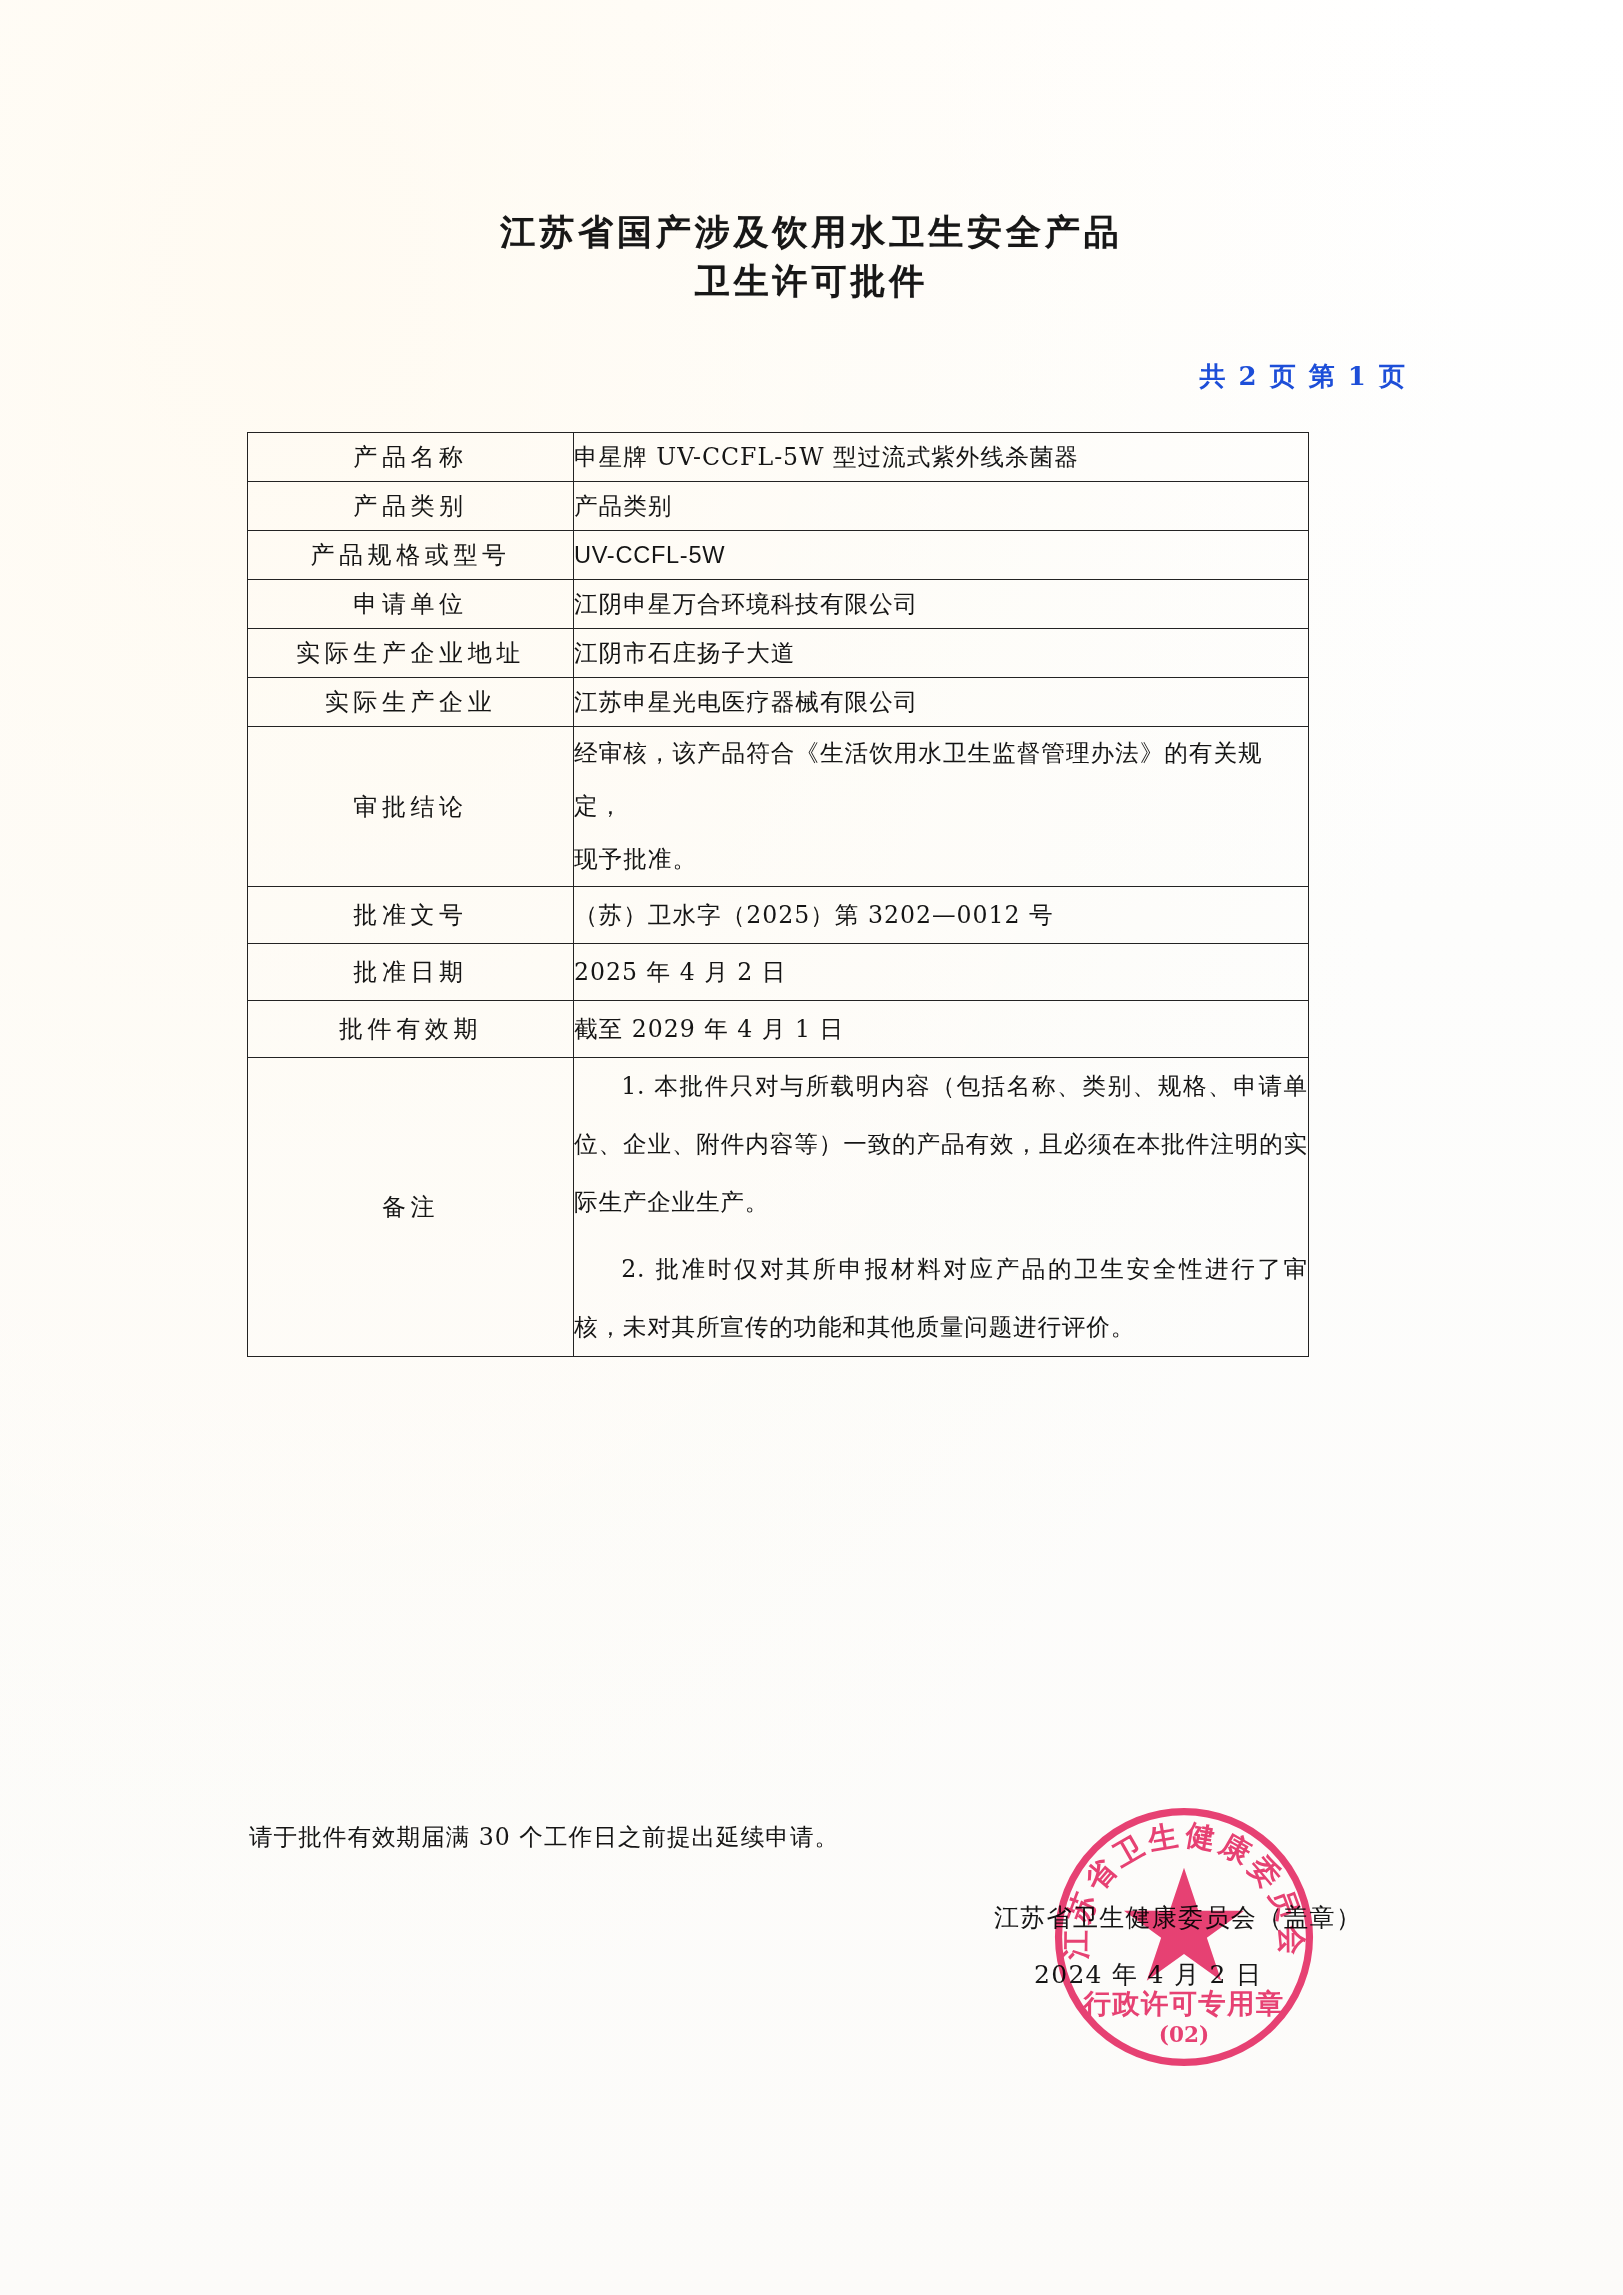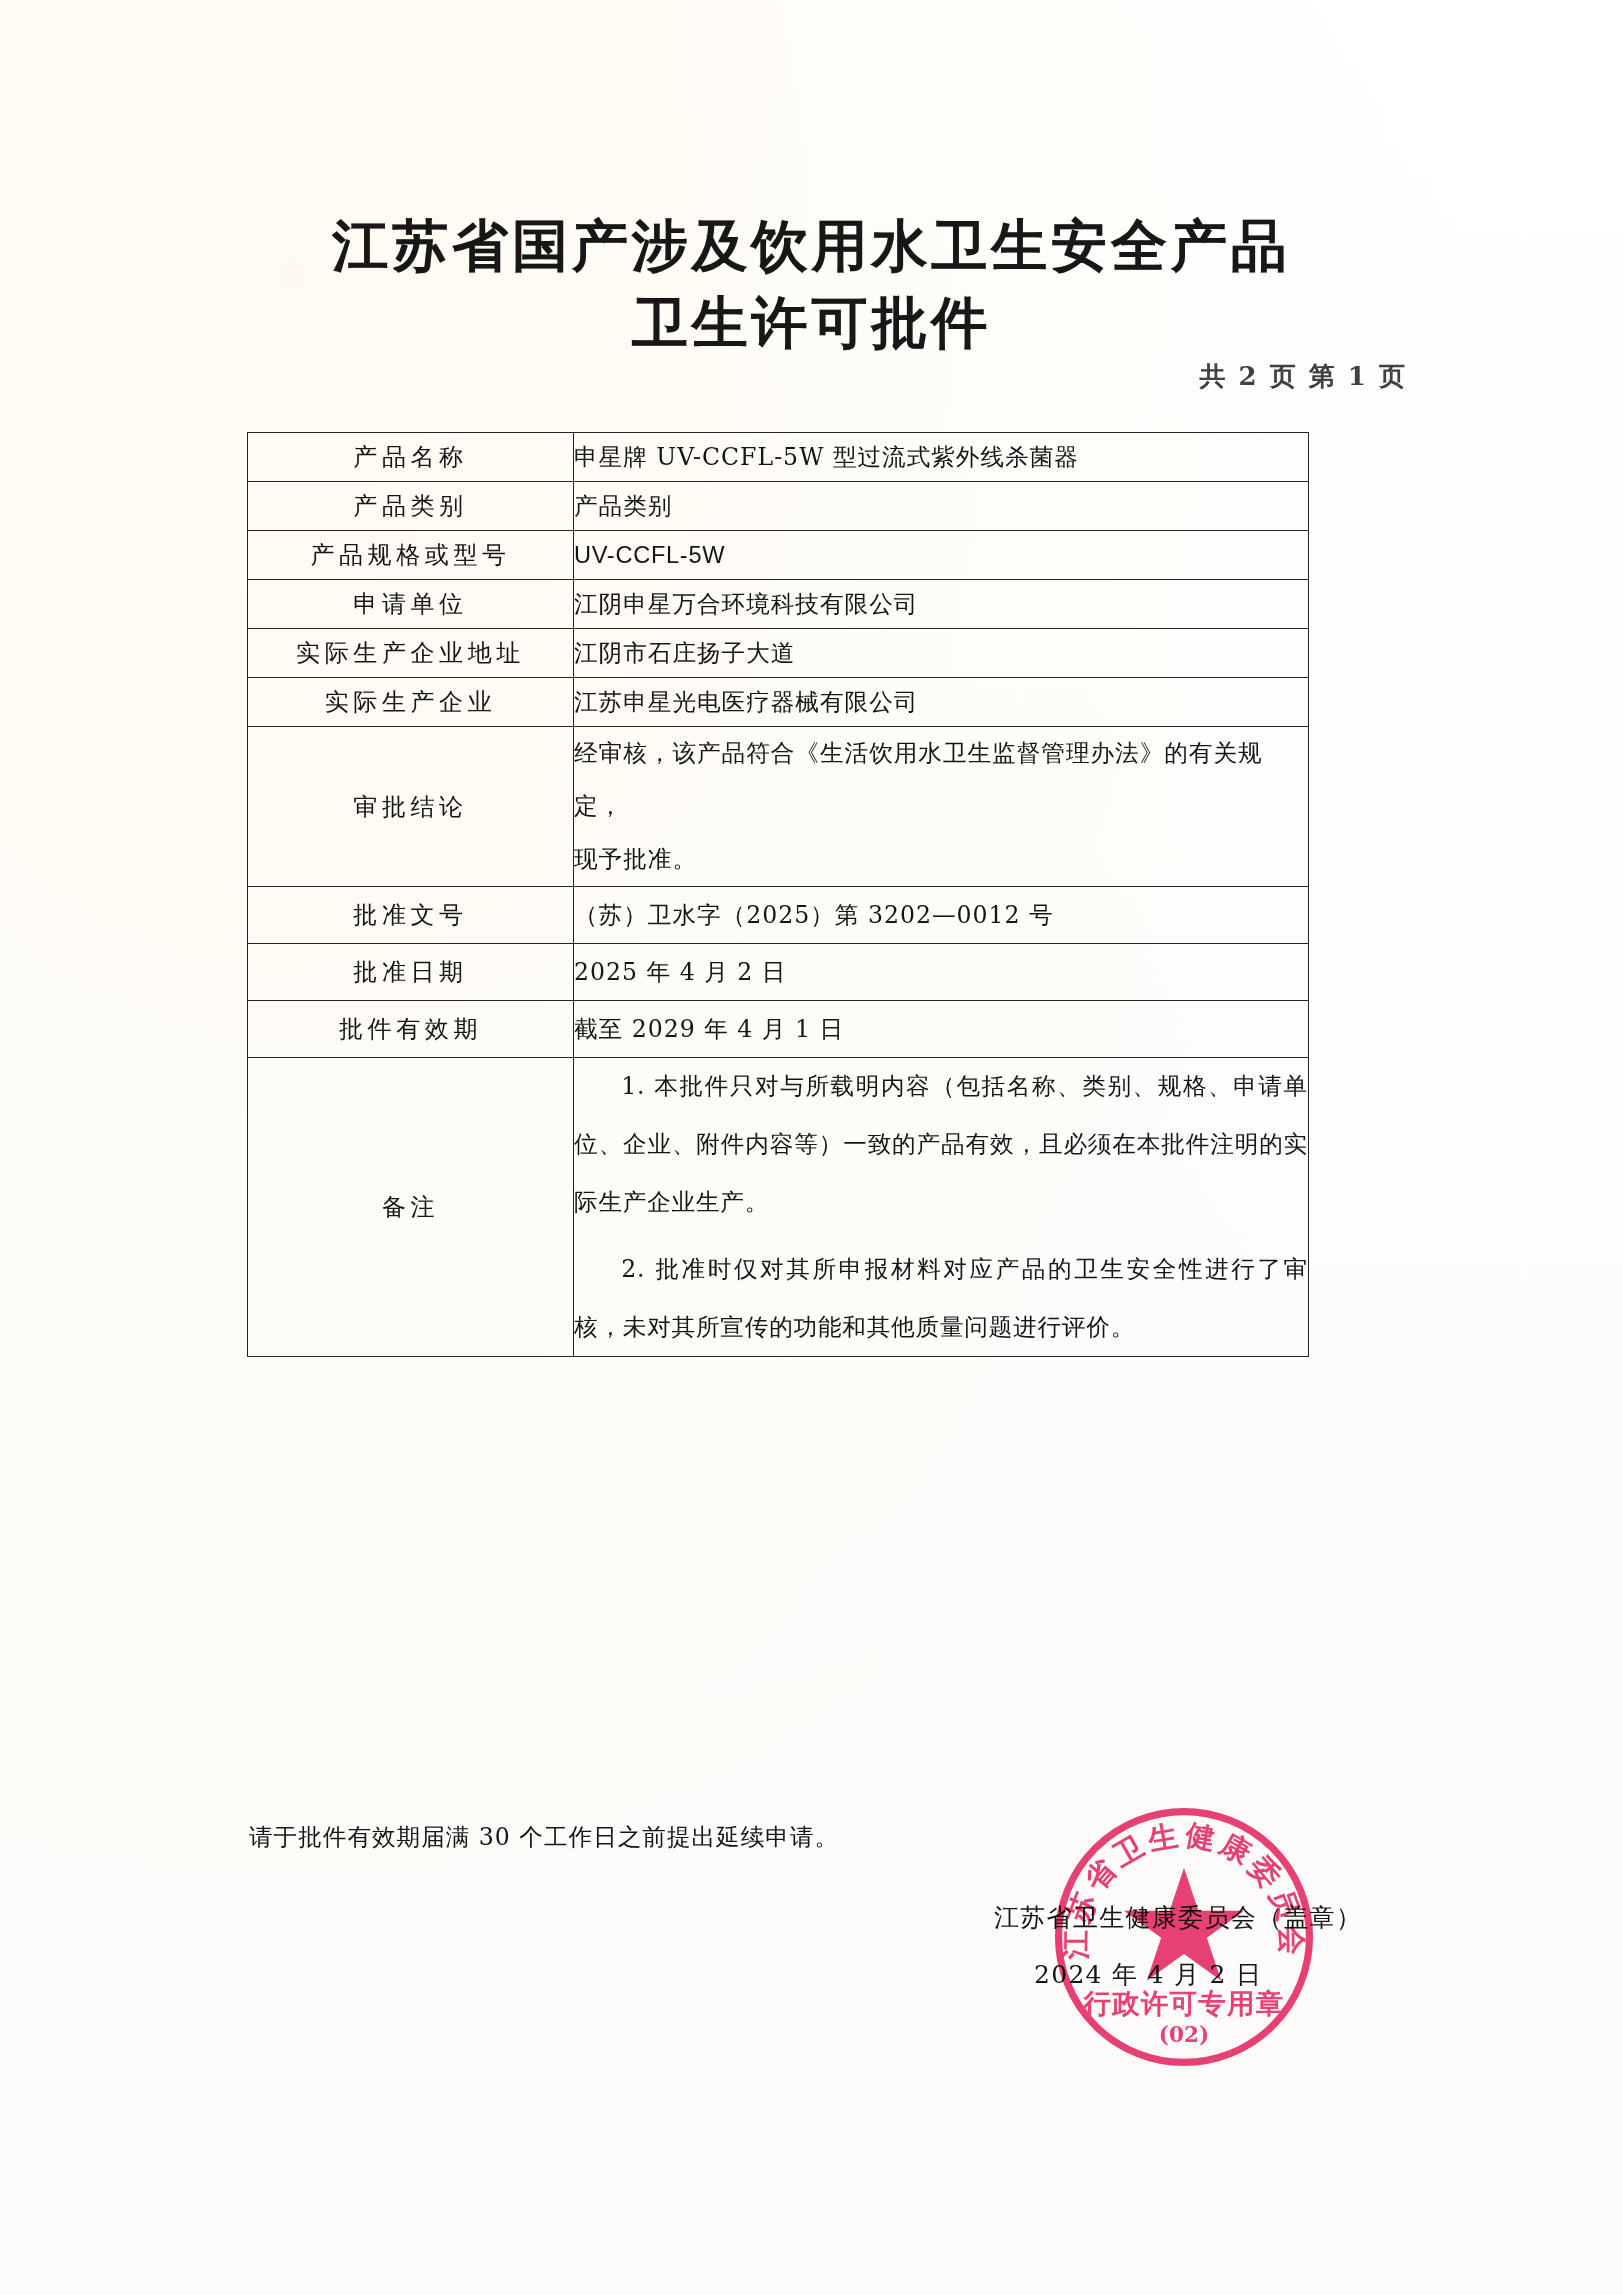--- a/index.html
+++ b/index.html
@@ -34,35 +34,35 @@
   #content{position:absolute;inset:0;}
 
   
   .title-block{
     position:absolute;left:0;right:0;top:209px;
     text-align:center;
   }
   .title-line{
     font-family:"DejaVu Serif","Liberation Serif",serif;
     font-weight:700;
-    font-size:56px;
+    font-size:35px;
     letter-spacing:3.9px;
     color:#171717;
     line-height:1.32;
     text-shadow:0 0 0.7px rgba(0,0,0,.35);
   }
   .title-line.l2{margin-top:2.6px;}
 
   .page-indicator{
     position:absolute;
     right:216px;top:359px;
     font-size:26px;
     font-weight:700;
     letter-spacing:2px;
-    color:#404040;
+    color:#1d4ed8;
   }
 
   
   .cert-table{
     position:absolute;
     left:247px;top:432px;
     width:1062px;
     border-collapse:collapse;
     table-layout:fixed;
     background:transparent;

